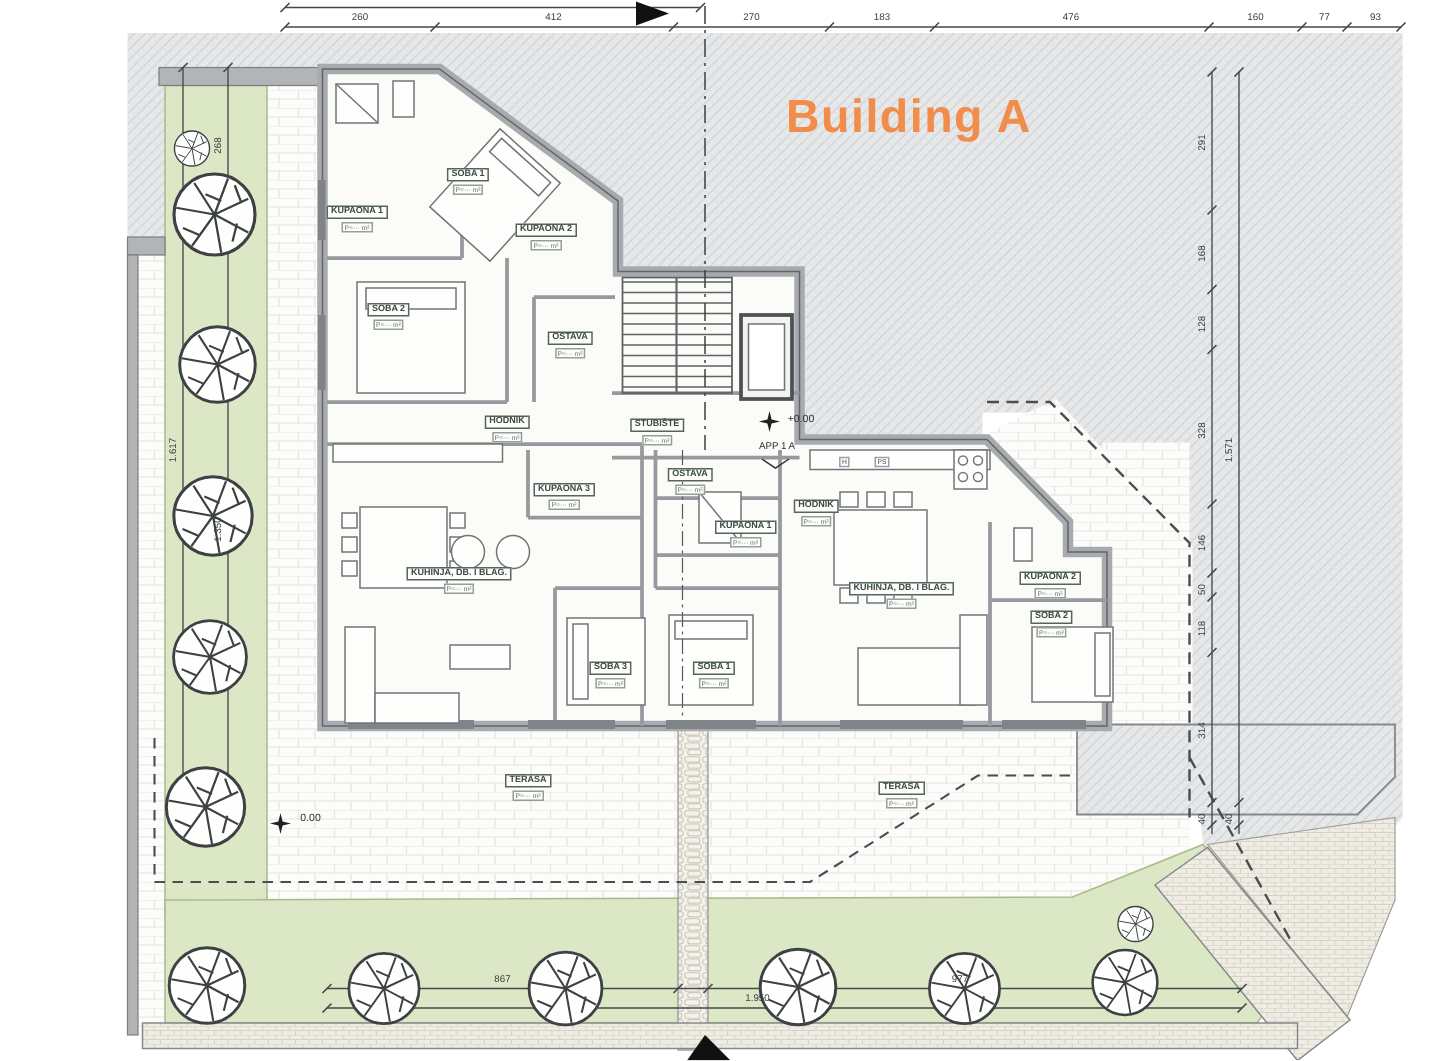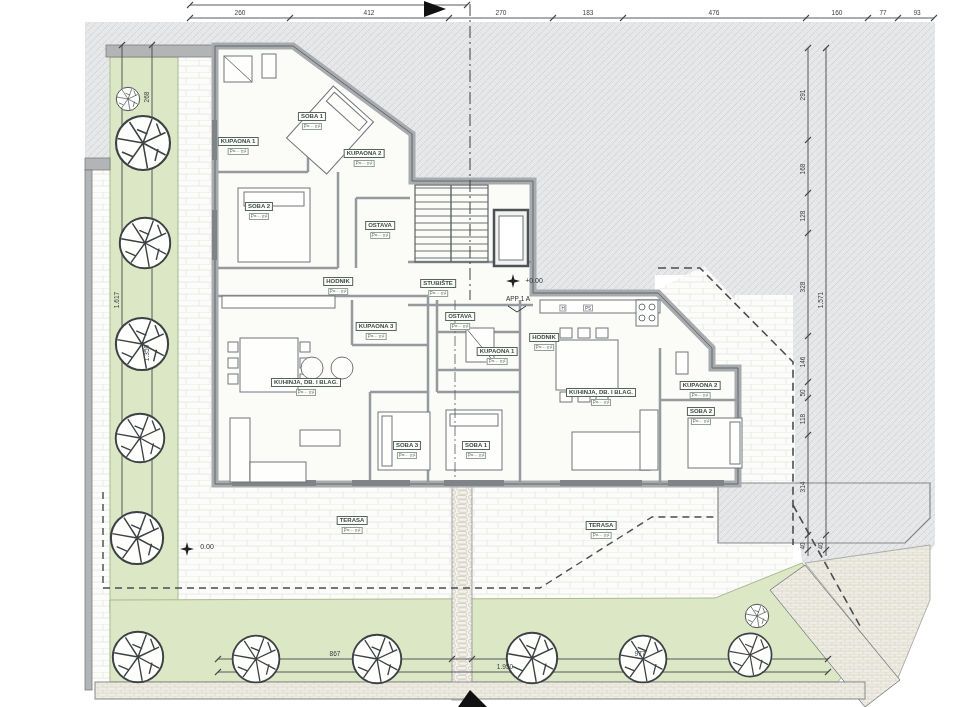--- a/index.html
+++ b/index.html
@@ -230,20 +230,21 @@
     <use href="#tree" x="-28" y="-28" width="56" height="56" transform="translate(138,657)"></use>
     <use href="#tree" x="-26" y="-26" width="52" height="52" transform="translate(256,659)"></use>
     <use href="#tree" x="-27" y="-27" width="54" height="54" transform="translate(377,659)"></use>
     <use href="#tree" x="-28" y="-28" width="56" height="56" transform="translate(532,658)"></use>
     <use href="#tree" x="-26" y="-26" width="52" height="52" transform="translate(643,659)"></use>
     <use href="#tree" x="-13" y="-13" width="26" height="26" transform="translate(757,616)"></use>
     <use href="#tree" x="-24" y="-24" width="48" height="48" transform="translate(750,655)"></use>
   </g>
 </svg>
 
+<div id="title" style="color: rgb(242, 140, 75);">Building A</div>
 
 <div class="lbl" style="left:238px;top:142px">
   <div class="rname">KUPAONA 1</div>
   <div class="rarea">P=··· m²</div>
 </div>
 <div class="lbl" style="left:312px;top:117px">
   <div class="rname">SOBA 1</div>
   <div class="rarea">P=··· m²</div>
 </div>
 <div class="lbl" style="left:364px;top:154px">

